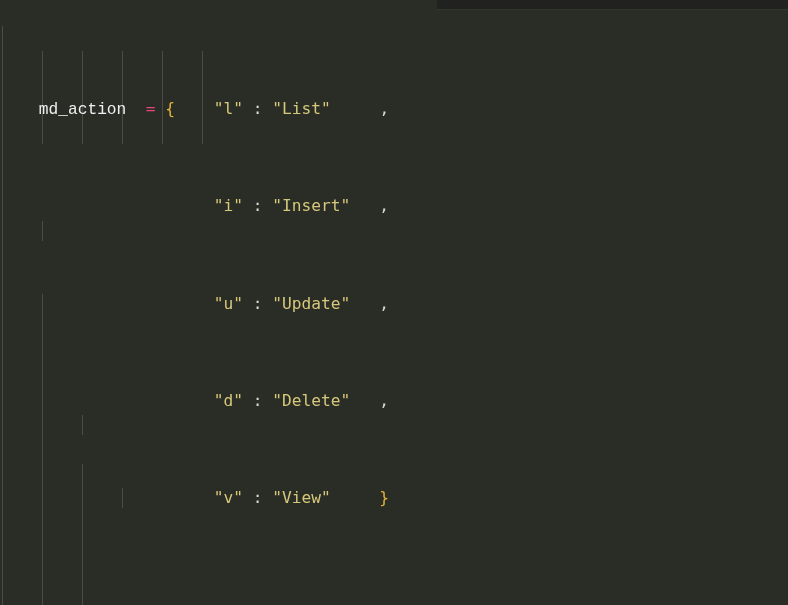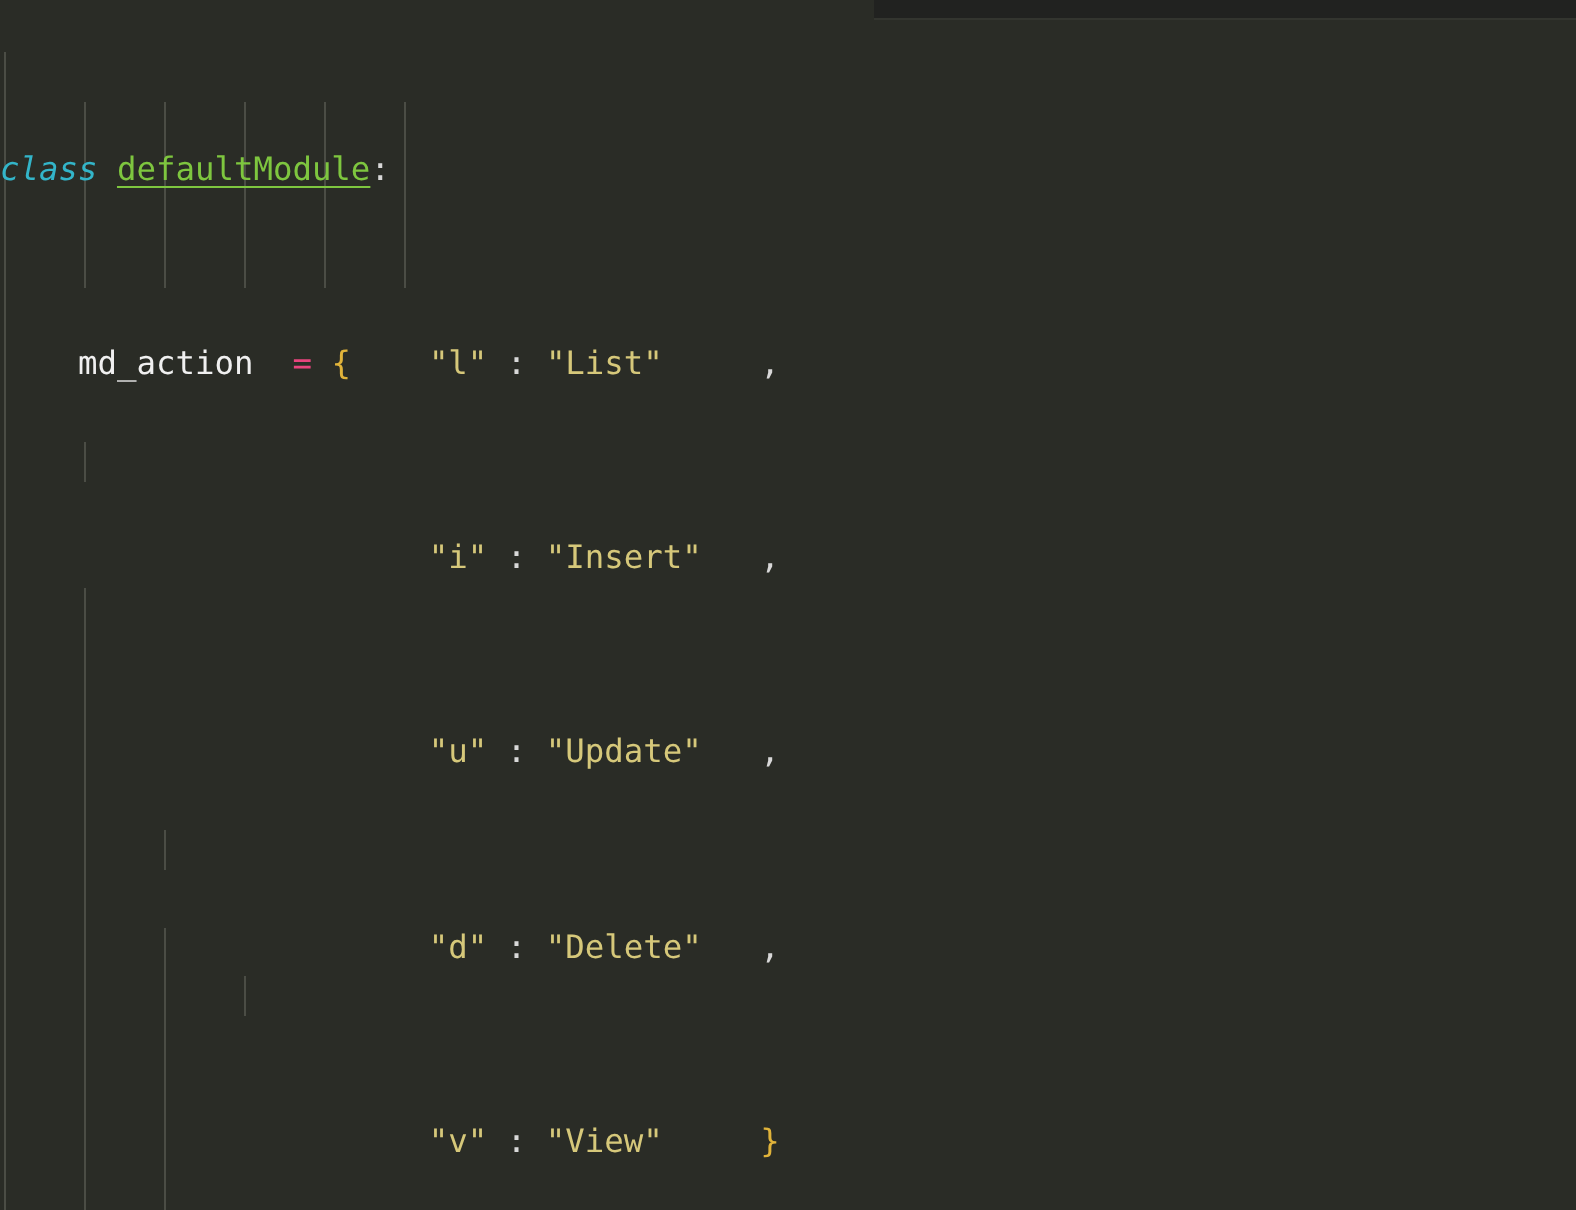--- a/index.html
+++ b/index.html
@@ -54,41 +54,40 @@
     width: 788px;
     z-index: 2;
   }
   .line {
     height: 24.3px;
     white-space: pre;
     color: #e6e6e6;
   }            
   .t-def       { color: #33b5c9; font-style: italic; }  
   .t-cls       { color: #7ec63f; text-decoration: underline; text-underline-offset: 3px; }
-  .t-id        { color: #f0f0f0; }            
+  .t-id        { color: #f0f0f0; font-family: Liberation Mono, monospace; }            
   .t-str       { color: #d6c87a; }  
   .t-punc      { color: #d8d8d8; }            
   .t-brk       { color: #e0b33a; }            
   .t-op        { color: #e8447e; }  
 </style>
 </head>
 <body>
 
 <div id="editor">
 
   
   <div id="overlay-panel"></div>
 
   
   <div id="guides"><div class="guide" style="left: 2px; top: 26.3px; height: 579.2px;"></div><div class="guide" style="left: 42px; top: 50.6px; height: 93.2px;"></div><div class="guide" style="left: 42px; top: 220.7px; height: 20.3px;"></div><div class="guide" style="left: 42px; top: 293.6px; height: 311.9px;"></div><div class="guide" style="left: 82px; top: 50.6px; height: 93.2px;"></div><div class="guide" style="left: 82px; top: 415.1px; height: 20.3px;"></div><div class="guide" style="left: 82px; top: 463.7px; height: 141.8px;"></div><div class="guide" style="left: 122px; top: 50.6px; height: 93.2px;"></div><div class="guide" style="left: 122px; top: 488px; height: 20.3px;"></div><div class="guide" style="left: 162px; top: 50.6px; height: 93.2px;"></div><div class="guide" style="left: 202px; top: 50.6px; height: 93.2px;"></div></div>
 
   
   <div id="code">
 
-    <div class="line"><span class="t-def">class</span><span class="t-id"> </span><span class="t-cls">defaultModule</span><span class="t-punc">:</span></div>
 
     <div class="line"><span class="t-id">    </span><span class="t-id">md_action</span><span class="t-id">  </span><span class="t-op">=</span><span class="t-id"> </span><span class="t-brk">{</span><span class="t-id">    </span><span class="t-str">"l"</span><span class="t-punc"> : </span><span class="t-str">"List"</span><span class="t-id">     </span><span class="t-punc">,</span></div>
 
     <div class="line"><span class="t-id">                      </span><span class="t-str">"i"</span><span class="t-punc"> : </span><span class="t-str">"Insert"</span><span class="t-id">   </span><span class="t-punc">,</span></div>
 
     <div class="line"><span class="t-id">                      </span><span class="t-str">"u"</span><span class="t-punc"> : </span><span class="t-str">"Update"</span><span class="t-id">   </span><span class="t-punc">,</span></div>
 
     <div class="line"><span class="t-id">                      </span><span class="t-str">"d"</span><span class="t-punc"> : </span><span class="t-str">"Delete"</span><span class="t-id">   </span><span class="t-punc">,</span></div>
 
     <div class="line"><span class="t-id">                      </span><span class="t-str">"v"</span><span class="t-punc"> : </span><span class="t-str">"View"</span><span class="t-id">     </span><span class="t-brk">}</span></div>

